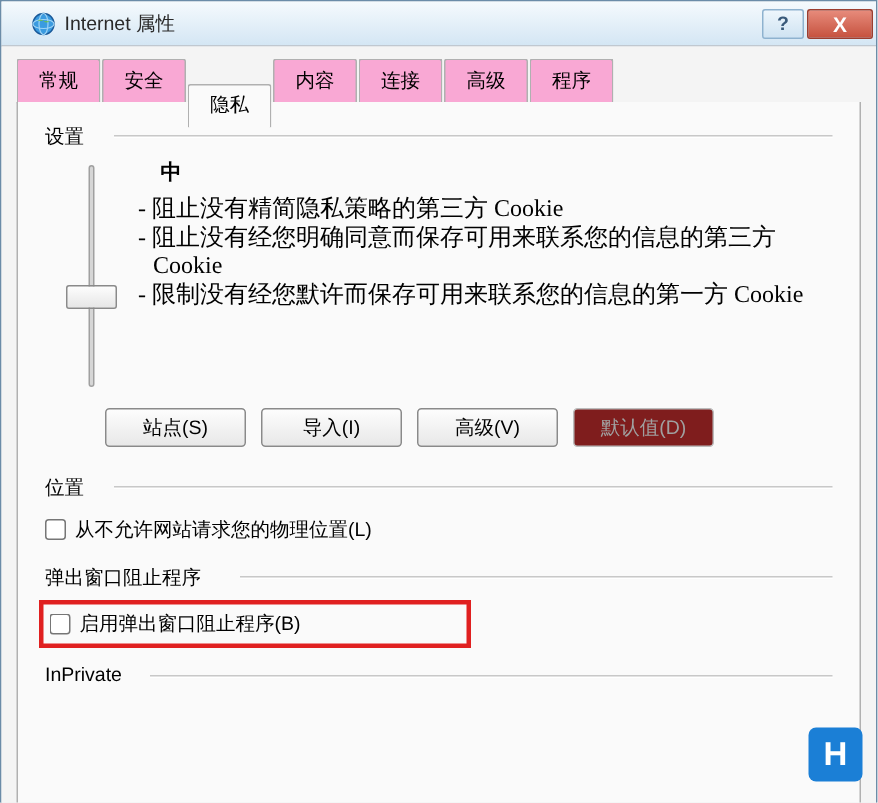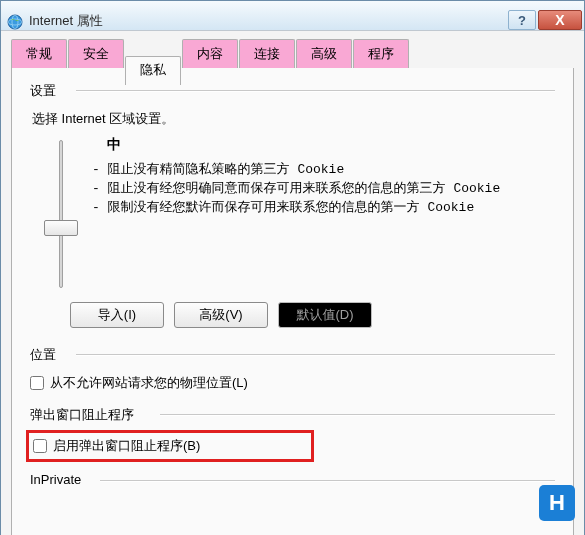--- a/index.html
+++ b/index.html
@@ -15,22 +15,22 @@
 .window {
   width: 585px;
   background: #f0f0f0;
   border: 1px solid #6b8ca8;
   box-shadow: 0 0 6px rgba(0,0,0,.2);
 }
 .titlebar {
   height: 30px;
   background: linear-gradient(to bottom, #f5fafd, #d4e6f4);
   display: flex;
-  align-items: flex-end;
-  padding: 0 2px 0 6px;
+  align-items: center;
+  padding: 0 2px 0 20px;
   border-bottom: 1px solid #c0c8d0;
 }
 .titlebar .icon-internet {
   width: 16px; height: 16px;
   margin-right: 6px;
 }
 .titlebar .title {
   flex: 1;
   color: #2a2a2a;
 }
@@ -137,25 +137,25 @@
   flex: 1;
 }
 .level-center {
   font-weight: bold;
   text-align: center;
   width: 80px;
   margin: 0 0 6px -18px;
   font-size: 14px;
 }
 .bullet-line {
-  font-size: 13px;
+  font-size: 16px;
   line-height: 19px;
   text-indent: -10px;
   padding-left: 10px;
-  font-family: Liberation Mono, monospace;
+  font-family: Liberation Serif, serif;
 }
 .btnrow {
   display: flex;
   gap: 10px;
   justify-content: flex-start;
   margin: 8px 0 18px 40px;
 }
 .btn {
   min-width: 94px;
   padding: 3px 10px;
@@ -163,21 +163,21 @@
   border: 1px solid #8a8a8a;
   border-radius: 3px;
   font-size: 13px;
   text-align: center;
   cursor: default;
   font-family: inherit;
 }
 .btn.disabled {
   color: #a0a0a0;
   border-color: #bcbcbc;
-  background: #000000;
+  background: #7f1d1d;
 }
 .checkbox-row {
   display: flex;
   align-items: center;
   margin: 10px 0 12px 2px;
 }
 .checkbox-row input { margin-right: 6px; width: 14px; height: 14px; }
 .loc-row {
   display: flex;
   align-items: flex-start;
@@ -245,36 +245,36 @@
       <div class="tab">程序</div>
     </div>
 
     <div class="tab-panel">
 
       <div class="section-label">
         <span>设置</span>
         <div class="section-line"></div>
       </div>
 
-      <div class="subtitle">选择 Internet 区域设置。</div>
 
       <div class="slider-area">
         <div class="slider-track">
           <div class="slider-groove"></div>
           <div class="slider-thumb"></div>
         </div>
         <div class="slider-text">
           <div class="level-center">中</div>
           <div class="bullet-line">- 阻止没有精简隐私策略的第三方 Cookie</div>
           <div class="bullet-line">- 阻止没有经您明确同意而保存可用来联系您的信息的第三方 Cookie</div>
           <div class="bullet-line">- 限制没有经您默许而保存可用来联系您的信息的第一方 Cookie</div>
         </div>
       </div>
 
       <div class="btnrow">
+        <button class="btn">站点(S)</button>
         <button class="btn">导入(I)</button>
         <button class="btn">高级(V)</button>
         <button class="btn disabled">默认值(D)</button>
       </div>
 
       <div class="section-label">
         <span>位置</span>
         <div class="section-line"></div>
       </div>
 

